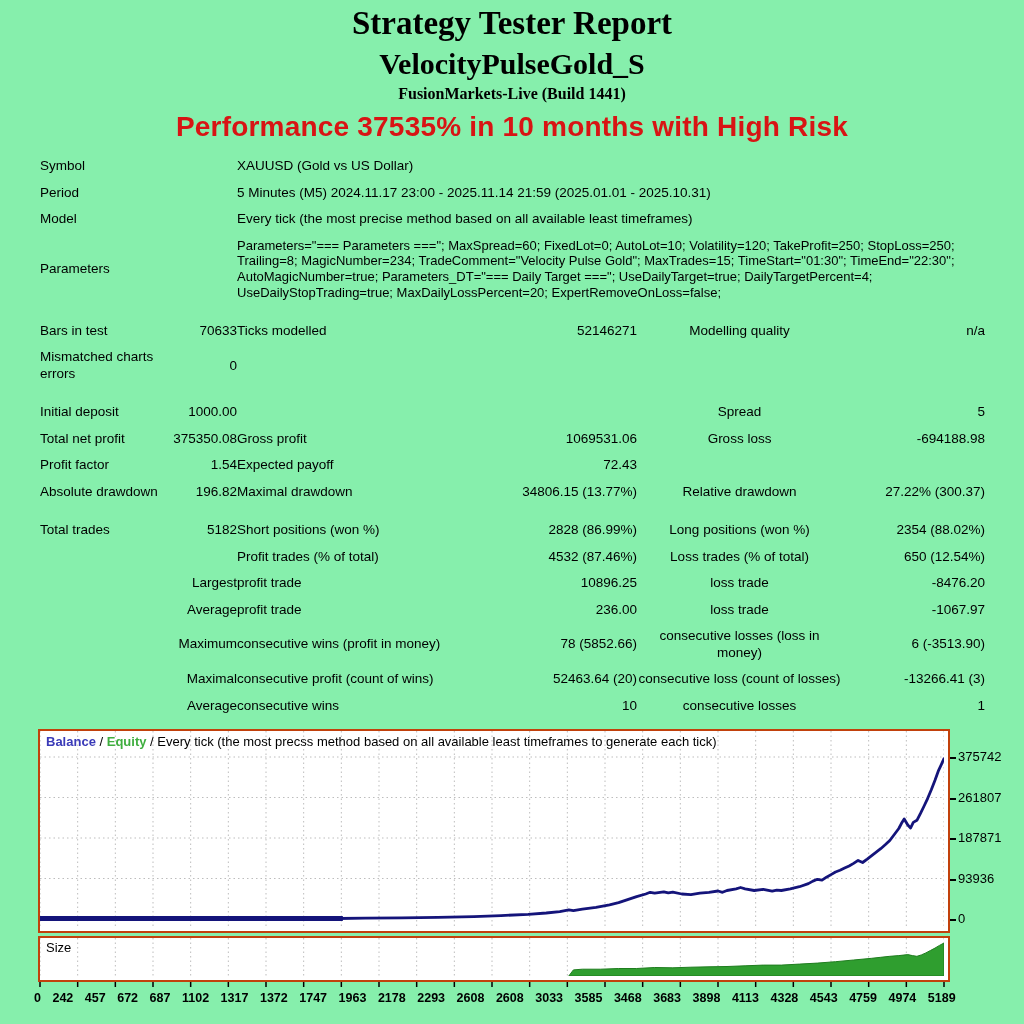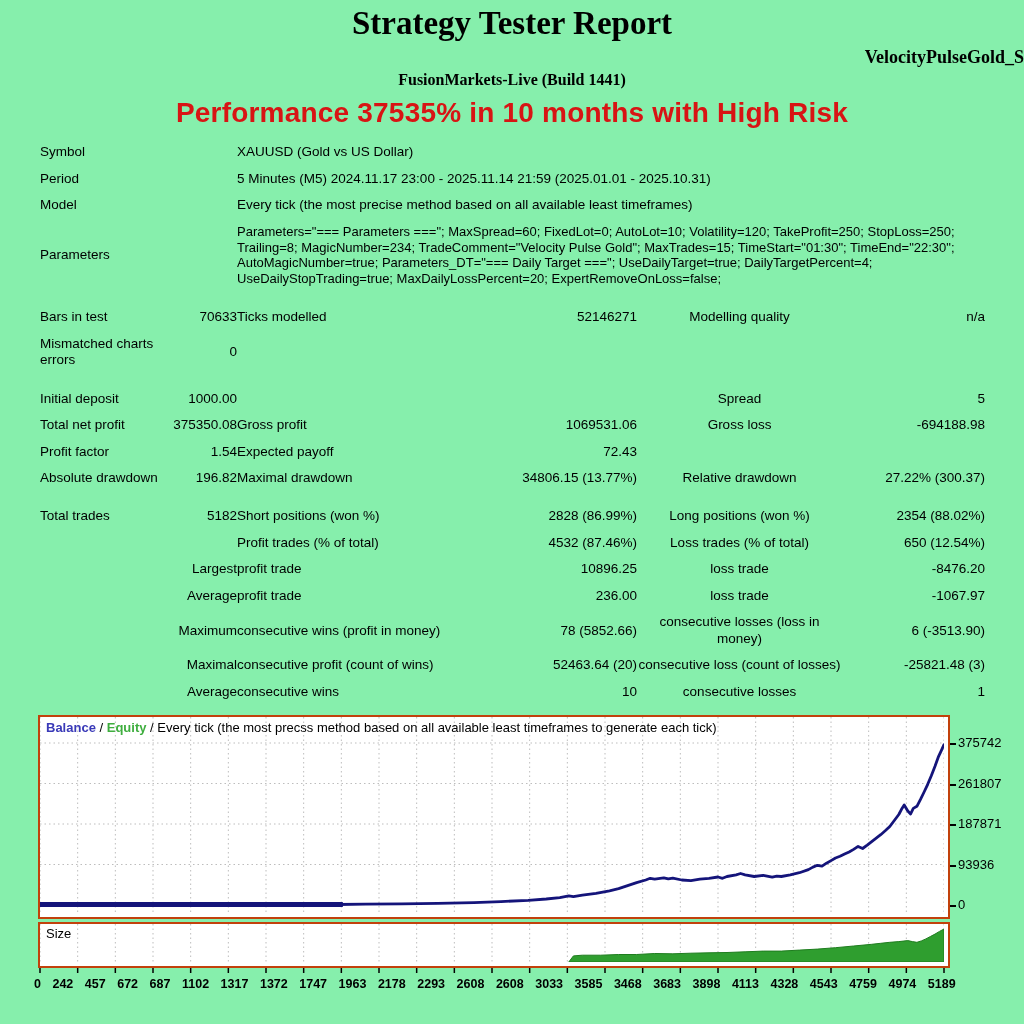--- a/index.html
+++ b/index.html
@@ -1,21 +1,21 @@
 <!DOCTYPE html>
 <html><head>
 <meta charset="utf-8">
 <style>
   html,body{margin:0;padding:0;background:#f4f2f0;}
   #page{position:relative;width:1024px;height:1024px;background:#86efac;overflow:hidden;
         font-family:"Liberation Sans",sans-serif;color:#000;}
   
   .hdr{text-align:center;}
   .hdr .title{font-family:"Liberation Serif",serif;font-weight:bold;font-size:33px;line-height:1.05;padding-top:6px;}
-  .hdr .ea{font-family:"Liberation Serif",serif;font-weight:bold;font-size:18px;line-height:1.15;margin-top:6px;text-align:right;}
+  .hdr .ea{font-family:"Liberation Serif",serif;font-weight:bold;font-size:30px;line-height:1.15;margin-top:6px;}
   .hdr .srv{font-family:"Liberation Serif",serif;font-weight:bold;font-size:16px;margin-top:4px;}
   .hdr .banner{font-weight:bold;font-size:28px;margin-top:8px;letter-spacing:.2px;}
   
   table.rep{border-collapse:collapse;table-layout:fixed;width:945px;margin:10px 0 0 40px;font-size:13.5px;}
   table.rep td{padding:5px 0 5px 0;vertical-align:middle;line-height:1.22;word-wrap:break-word;}
   td.l1{text-align:left;}
   td.v1{text-align:right;padding-right:6px;}
   td.l2{text-align:left;padding-left:8px;}
   td.v2{text-align:right;}
   td.l3{text-align:center;padding-left:14px;}
@@ -174,21 +174,21 @@
       <td class="v2">78 (5852.66)</td>
       <td class="l3">consecutive losses (loss in money)</td>
       <td class="v3">6 (-3513.90)</td>
     </tr>
     <tr>
       <td class="l1"></td>
       <td class="v1">Maximal</td>
       <td class="l2">consecutive profit (count of wins)</td>
       <td class="v2">52463.64 (20)</td>
       <td class="l3">consecutive loss (count of losses)</td>
-      <td class="v3">-25821.48 (3)</td>
+      <td class="v3">-13266.41 (3)</td>
     </tr>
     <tr>
       <td class="l1"></td>
       <td class="v1">Average</td>
       <td class="l2">consecutive wins</td>
       <td class="v2">10</td>
       <td class="l3">consecutive losses</td>
       <td class="v3">1</td>
     </tr>
   </tbody>

